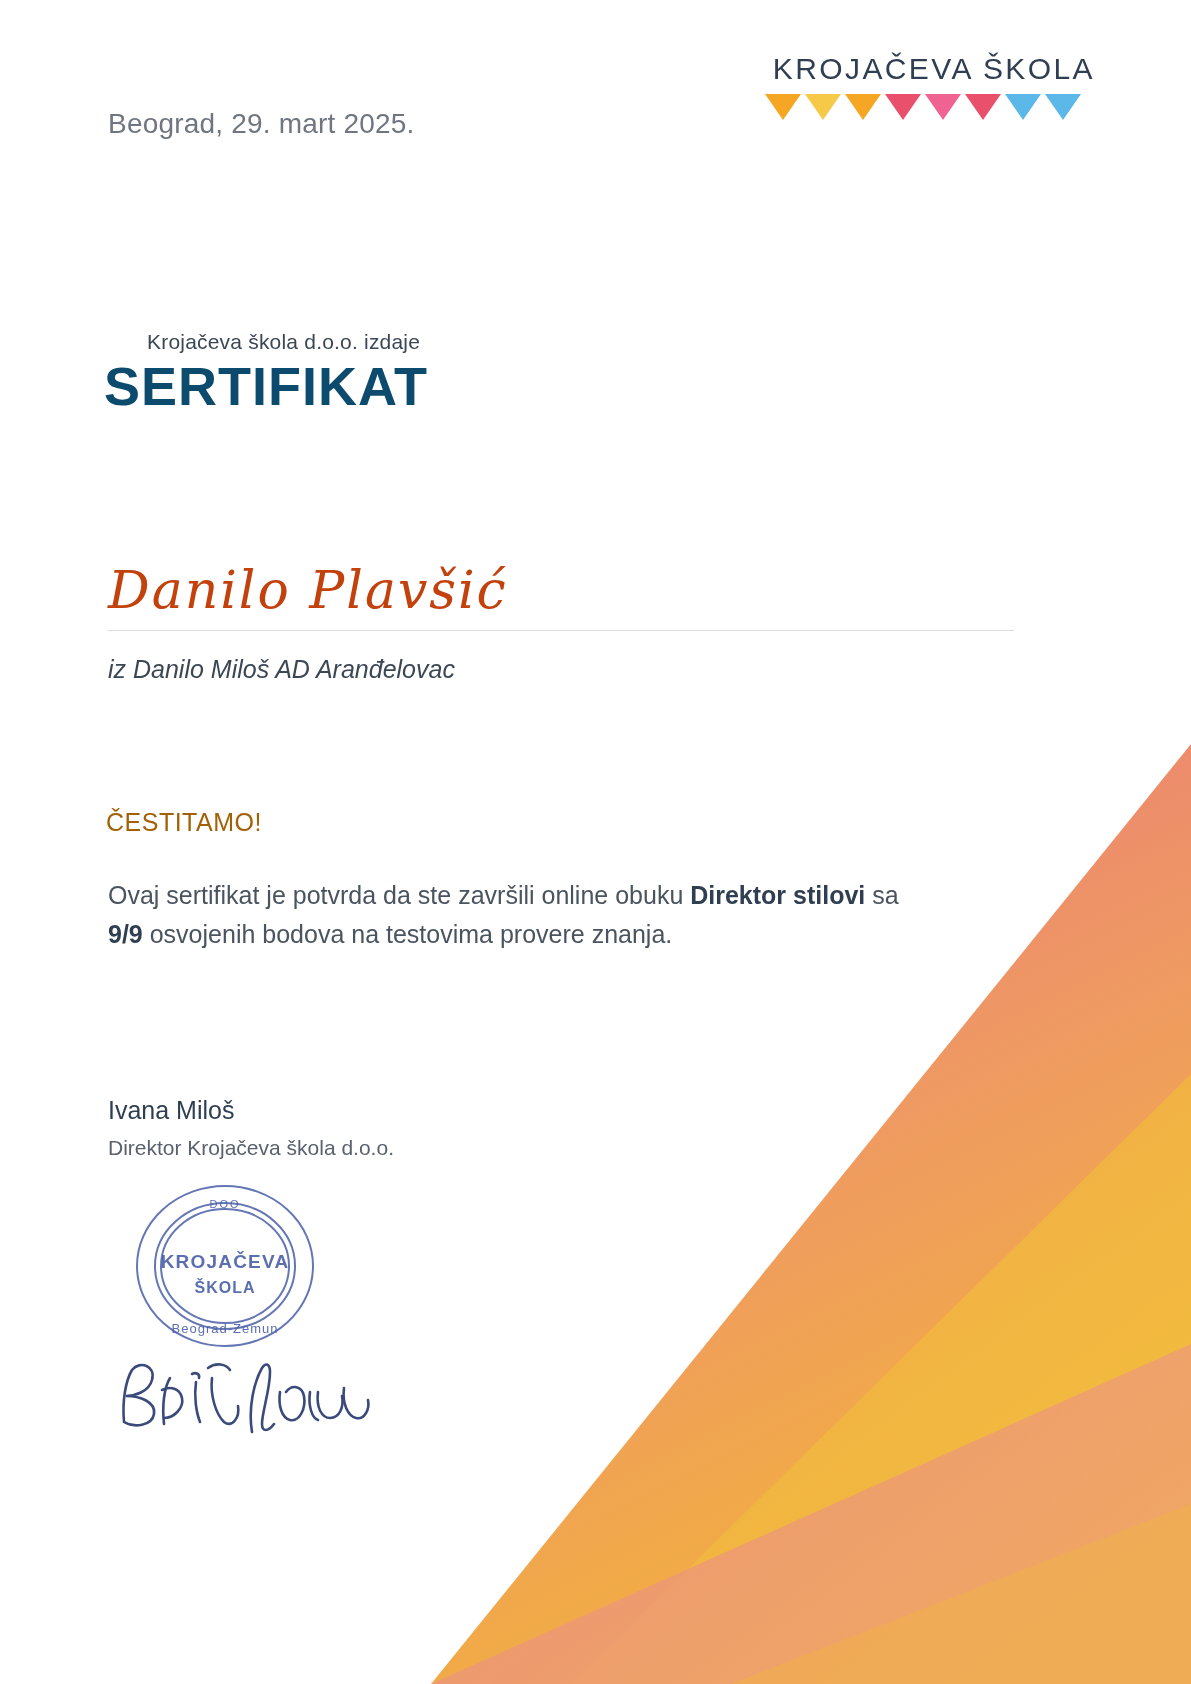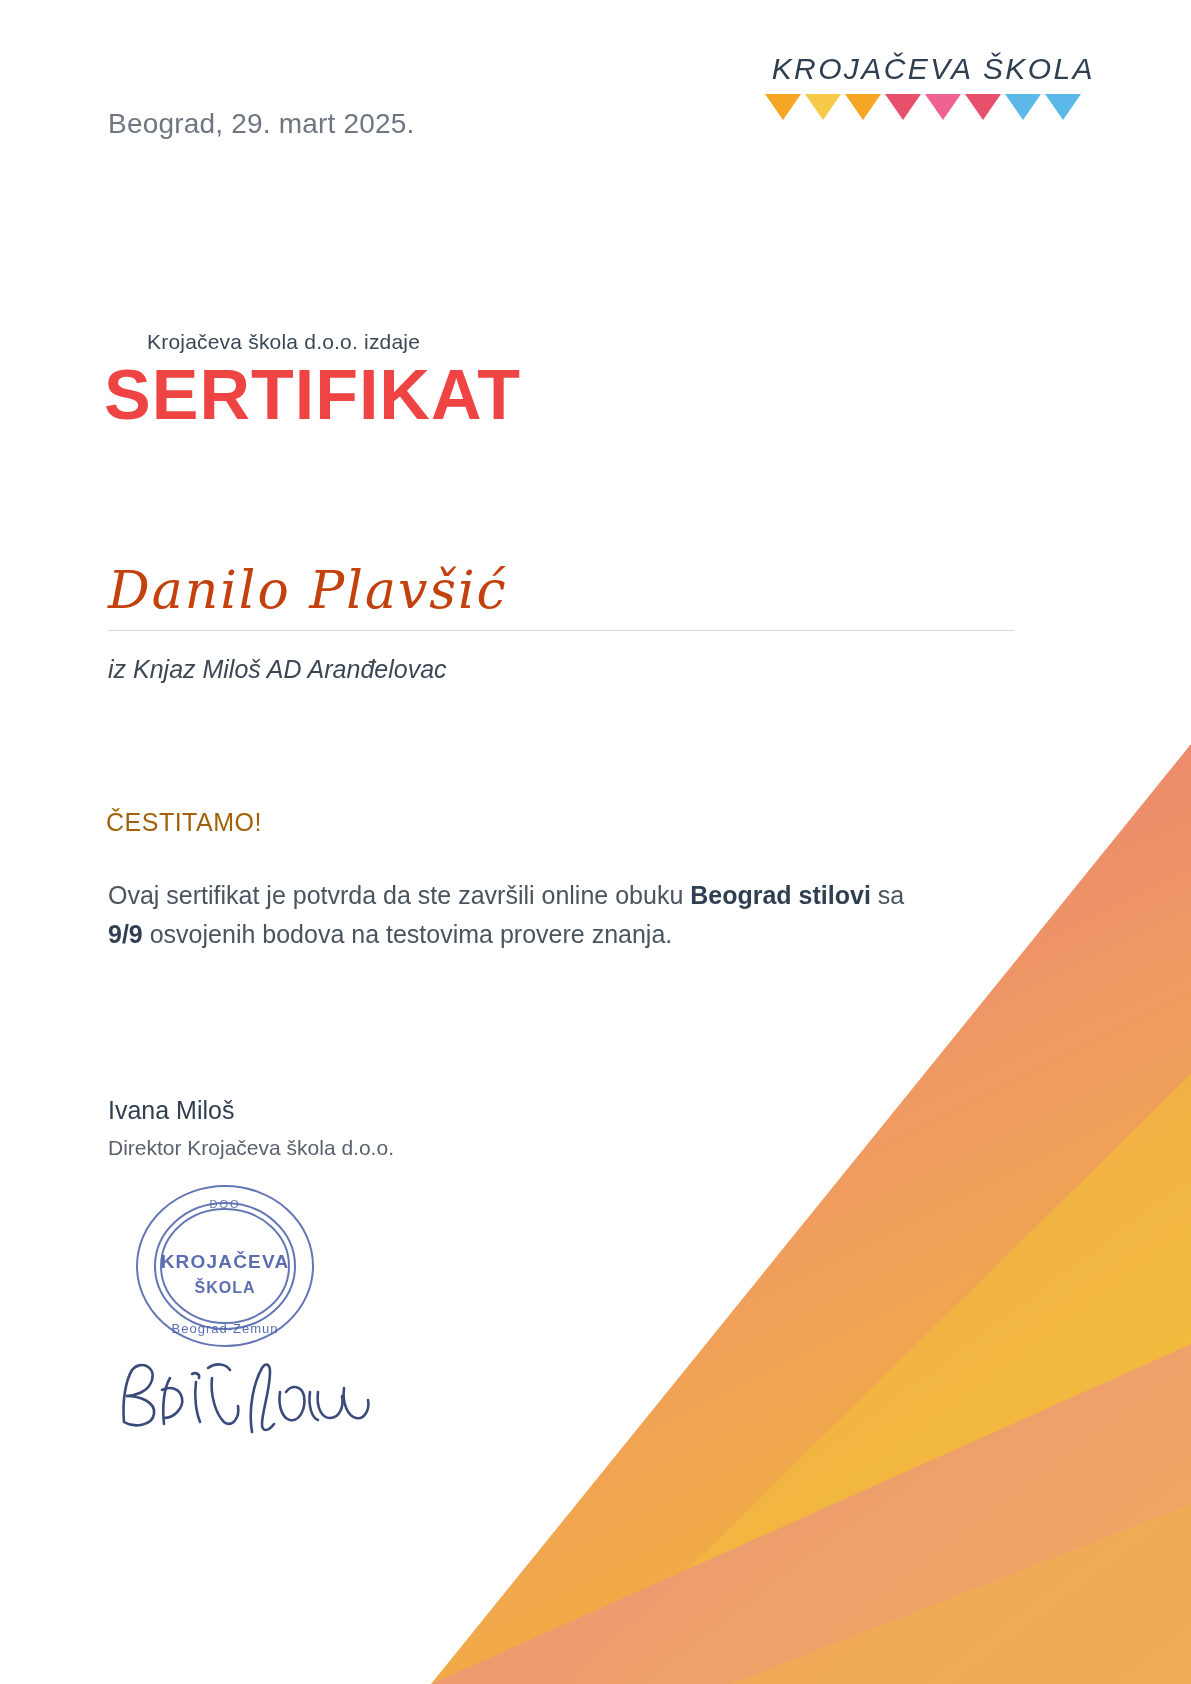--- a/index.html
+++ b/index.html
@@ -44,21 +44,20 @@
     top: 52px;
     width: 330px;
     text-align: right;
   }
   .logo-word {
     font-size: 30px;
     letter-spacing: 2.4px;
     color: #2f3e50;
     font-weight: 400;
     white-space: nowrap;
-    font-style: italic;
   }
   .logo-zigzag {
     margin-top: 8px;
     height: 26px;
     width: 100%;
   }
 
   
   .issuer {
     position: absolute;
@@ -66,23 +65,23 @@
     top: 330px;
     font-size: 21px;
     color: #3b4754;
     letter-spacing: 0.2px;
     margin-left: 39px;
   }
   .cert-title {
     position: absolute;
     left: 104px;
     top: 355px;
-    font-size: 70px;
+    font-size: 54px;
     font-weight: bold;
-    color: #ef4444;
+    color: #0c4a6e;
     letter-spacing: 1px;
   }
 
   
   .recipient-name {
     position: absolute;
     left: 108px;
     top: 560px;
     font-size: 52px;
     color: #c2410c;
@@ -205,24 +204,24 @@
       <polygon points="240,0 276,0 258,26" fill="#5bb8e8"></polygon>
       <polygon points="280,0 316,0 298,26" fill="#5bb8e8"></polygon>
     </svg>
   </div>
 
   <div class="issuer">Krojačeva škola d.o.o. izdaje</div>
   <div class="cert-title">SERTIFIKAT</div>
 
   <div class="recipient-name">Danilo Plavšić</div>
   <div class="recipient-rule"></div>
-  <div class="recipient-org">iz Knjaz Miloš AD Aranđelovac</div>
+  <div class="recipient-org">iz Danilo Miloš AD Aranđelovac</div>
 
   <div class="congrats">ČESTITAMO!</div>
-  <div class="body-text"><span>Ovaj sertifikat je potvrda da ste završili online obuku </span><b>Beograd stilovi</b><span> sa </span><br><span class="score">9/9</span><span> osvojenih bodova na testovima provere znanja.</span></div>
+  <div class="body-text"><span>Ovaj sertifikat je potvrda da ste završili online obuku </span><b>Direktor stilovi</b><span> sa </span><br><span class="score">9/9</span><span> osvojenih bodova na testovima provere znanja.</span></div>
 
   <div class="signer-name">Ivana Miloš</div>
   <div class="signer-role">Direktor Krojačeva škola d.o.o.</div>
 
   <svg class="stamp" viewBox="0 0 210 180">
     <g fill="none" stroke="#4a5fa8" stroke-width="2" opacity="0.85">
       <ellipse cx="105" cy="90" rx="88" ry="80"></ellipse>
       <ellipse cx="105" cy="90" rx="70" ry="63"></ellipse>
       <ellipse cx="105" cy="90" rx="64" ry="57"></ellipse>
     </g>

